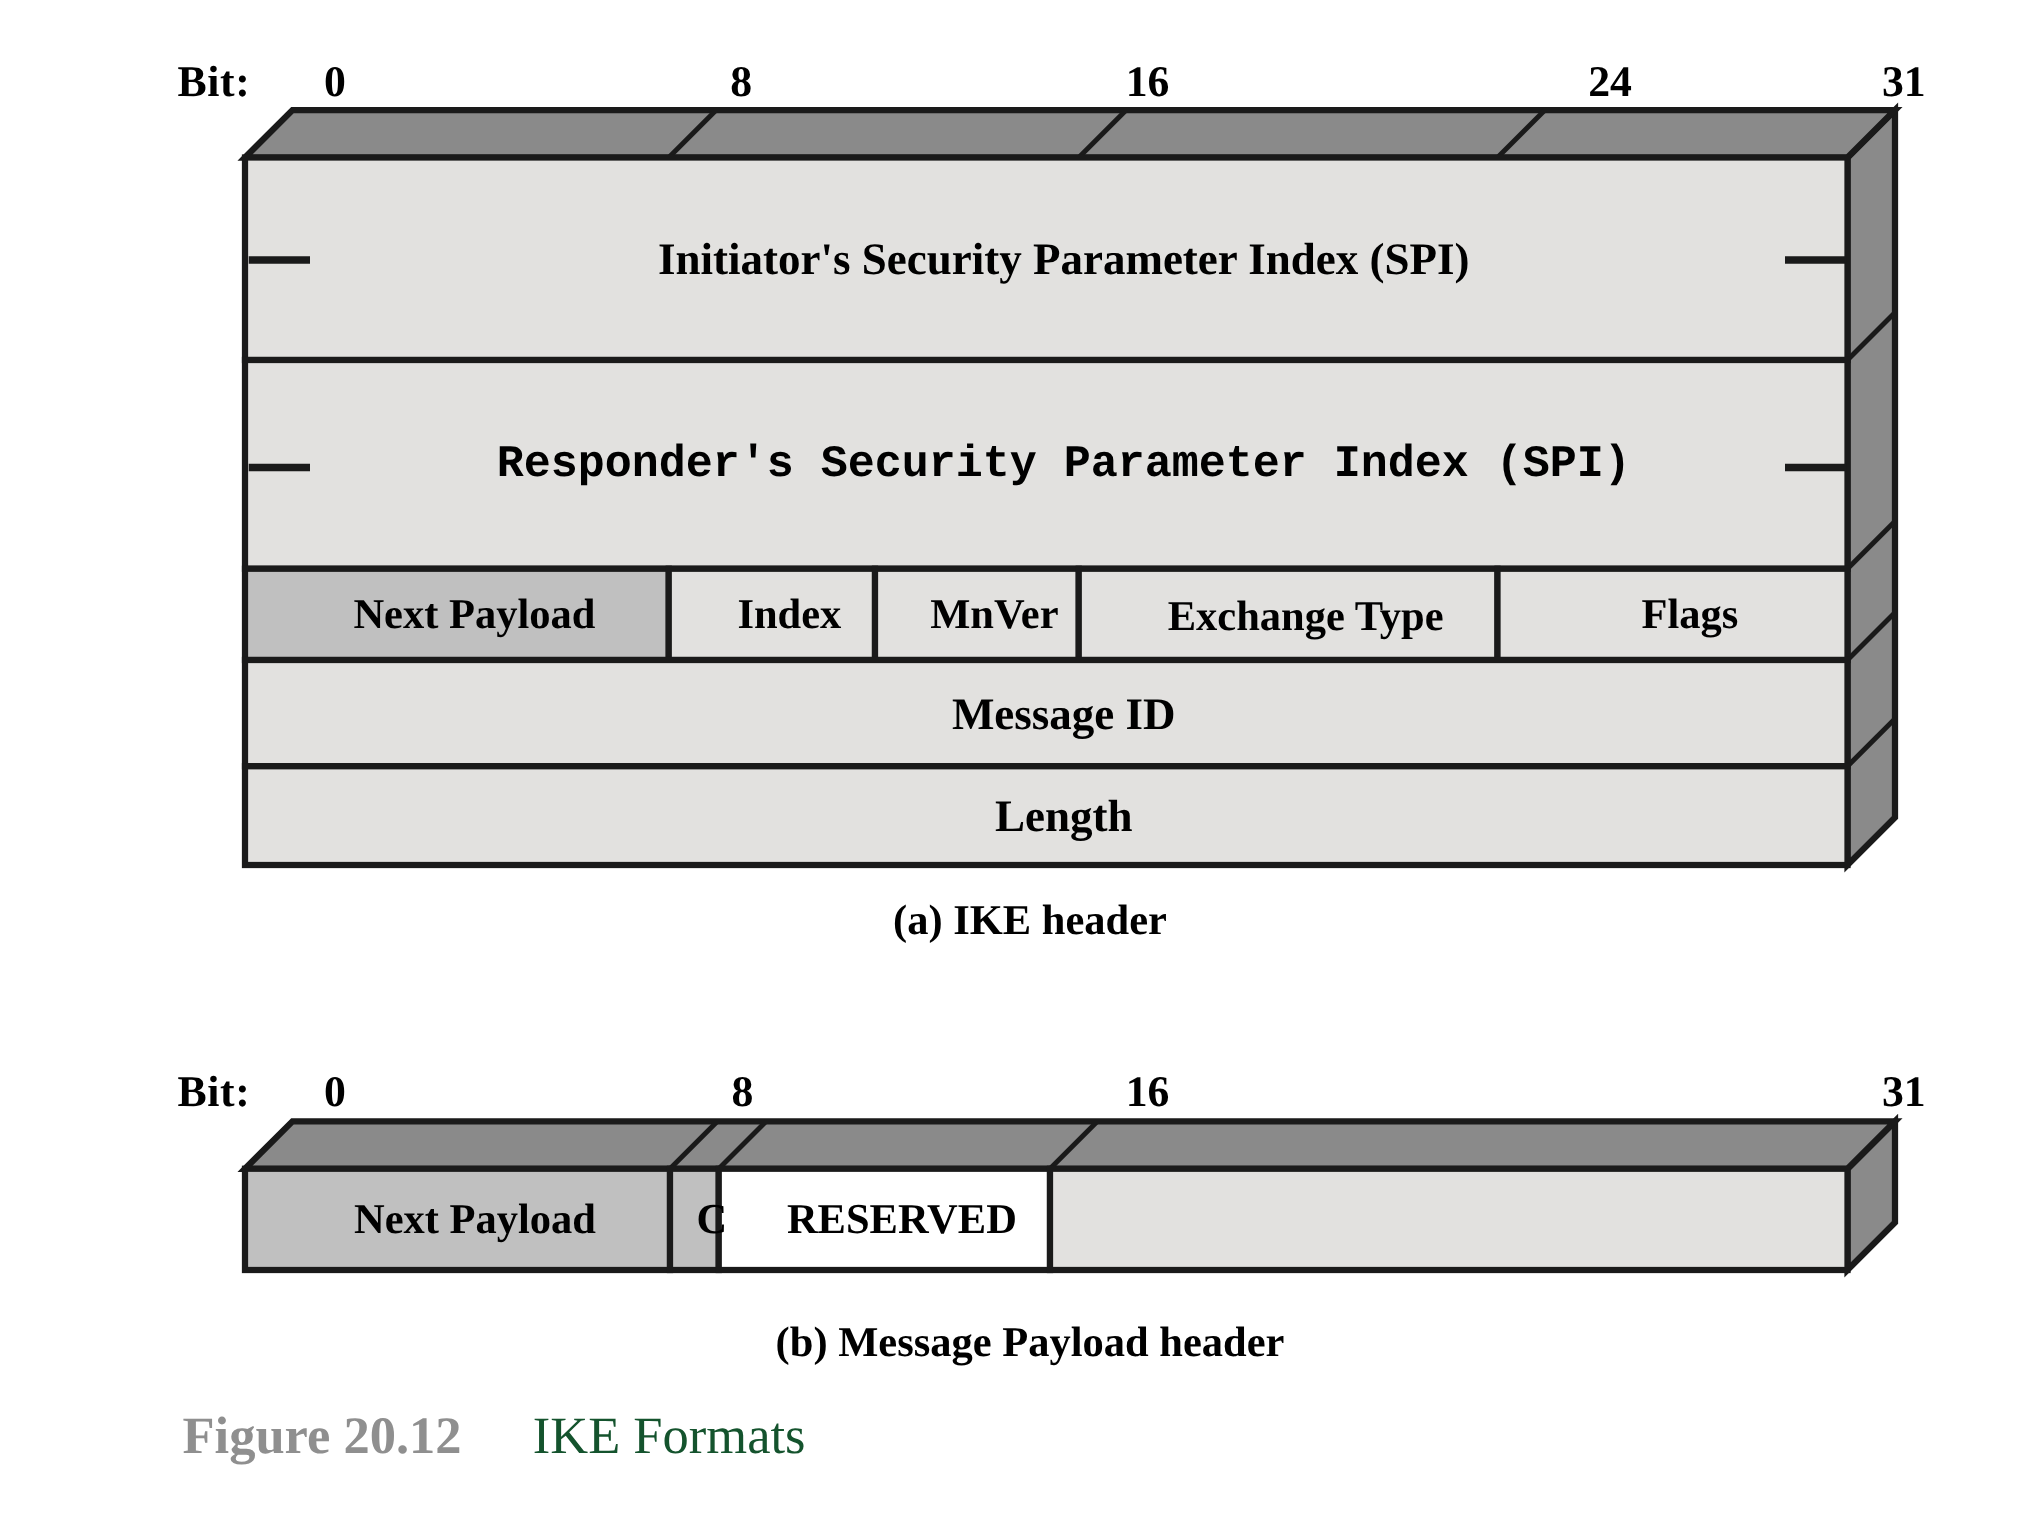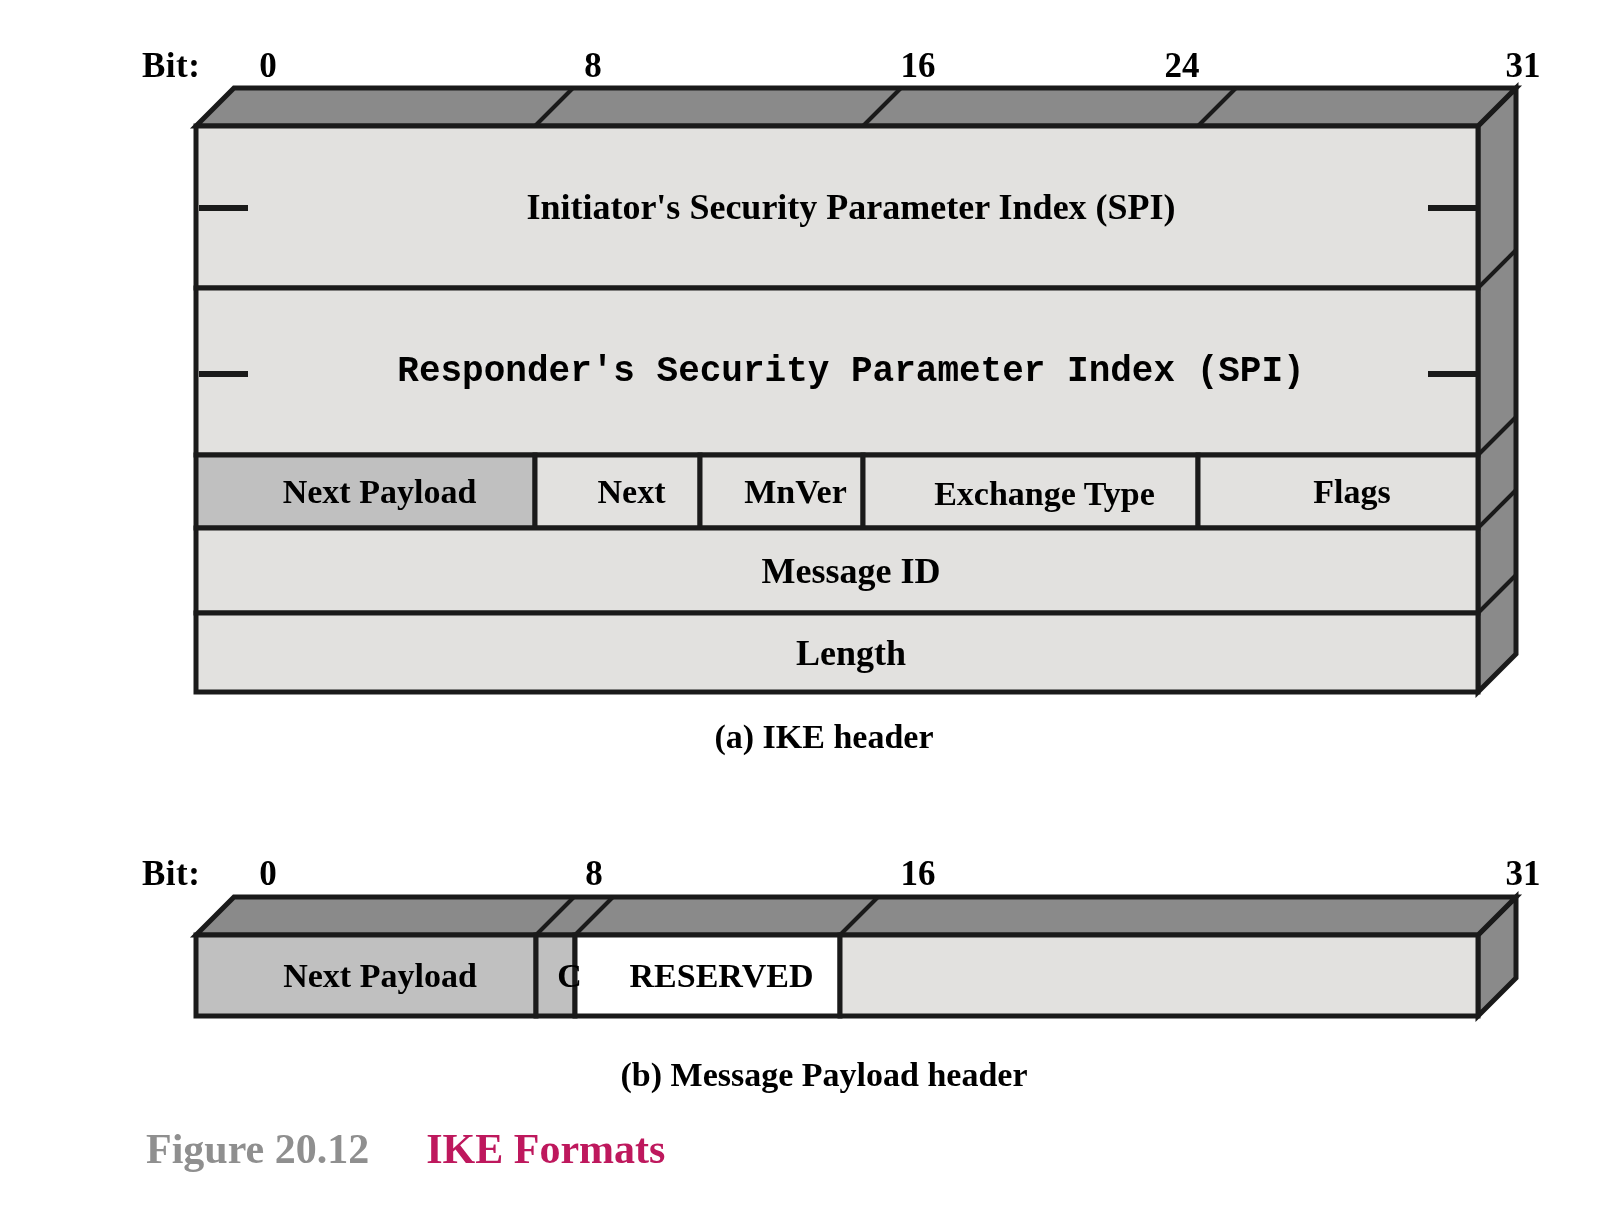--- a/index.html
+++ b/index.html
@@ -63,22 +63,22 @@
     width: 100%;
   }
   .fig-caption {
     font-size: 42px;
   }
   .fig-caption .fignum {
     font-weight: bold;
     color: #8f8f8f;
   }
   .fig-caption .figtitle {
-    font-weight: bold;
-    color: #be185d;
+    font-weight: normal;
+    color: #14532d;
   }
 </style>
 </head>
 <body>
 
 <div class="stage">
 
   <svg class="figure" viewBox="0 0 1620 1232">
     <defs>
       <style>
@@ -143,28 +143,28 @@
       <rect x="536" y="935" width="39" height="81" fill="#c0c0c0" class="edge"></rect>
       <rect x="575" y="935" width="265" height="81" fill="#ffffff" class="edge"></rect>
       <rect x="840" y="935" width="638" height="81" fill="#e2e1df" class="edge"></rect>
     </g>
   </svg>
 
   <div class="txt bit-word" style="left:128px; top:48px;">Bit:</div>
   <div class="txt tick-num" style="left:228px; top:48px; width:52px;">0</div>
   <div class="txt tick-num" style="left:553px; top:48px; width:52px;">8</div>
   <div class="txt tick-num" style="left:869px; top:48px; width:70px;">16</div>
-  <div class="txt tick-num" style="left:1133px; top:48px; width:70px;">24</div>
+  <div class="txt tick-num" style="left:1239px; top:48px; width:70px;">24</div>
   <div class="txt tick-num" style="left:1474px; top:48px; width:70px;">31</div>
 
   <div class="txt cell-label big" style="left:196px; top:126px; width:1282px; height:162px;">Initiator's Security Parameter Index (SPI)</div>
   <div class="txt cell-label big" style="left:196px; top:288px; width:1282px; height:167px;font-family:Liberation Mono, monospace;">Responder's Security Parameter Index (SPI)</div>
 
   <div class="txt cell-label" style="left:196px; top:455px; width:339px; height:73px;">Next Payload</div>
-  <div class="txt cell-label" style="left:535px; top:455px; width:165px; height:73px;">Next</div>
+  <div class="txt cell-label" style="left:535px; top:455px; width:165px; height:73px;">Index</div>
   <div class="txt cell-label" style="left:700px; top:455px; width:163px; height:73px;">MnVer</div>
   <div class="txt cell-label" style="left:863px; top:457px; width:335px; height:73px;">Exchange Type</div>
   <div class="txt cell-label" style="left:1198px; top:455px; width:280px; height:73px;">Flags</div>
 
   <div class="txt cell-label big" style="left:196px; top:528px; width:1282px; height:85px;">Message ID</div>
   <div class="txt cell-label big" style="left:196px; top:613px; width:1282px; height:79px;">Length</div>
 
   <div class="txt panel-caption" style="left:0px; top:720px;">(a) IKE header</div>
 
   <div class="txt bit-word" style="left:128px; top:856px;">Bit:</div>

